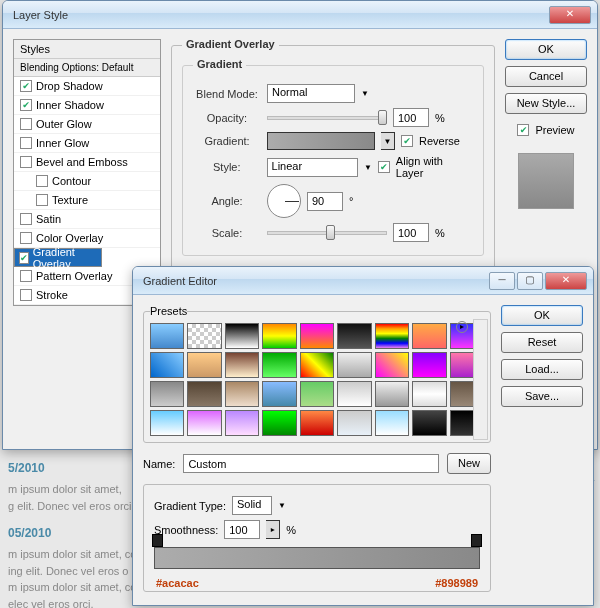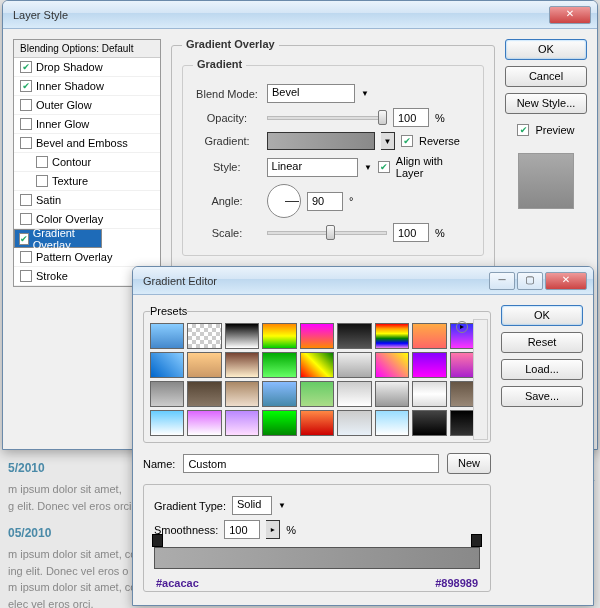--- a/index.html
+++ b/index.html
@@ -44,21 +44,21 @@
 .gebody{padding:10px;display:flex;gap:10px}
 .geleft{flex:1}
 .presets{border:1px solid #bbb;border-radius:3px;padding:6px;position:relative}
 .plist{display:grid;grid-template-columns:repeat(9,1fr);gap:3px;max-height:120px;overflow:hidden}
 .sw{height:26px;border:1px solid #666}
 .nmrow{display:flex;align-items:center;gap:8px;margin:10px 0}
 .nmrow .inp{flex:1}
 .gebar{height:22px;background:linear-gradient(90deg,#acacac,#898989);border:1px solid #555;margin:8px 0;position:relative}
 .stop{position:absolute;width:11px;height:13px;background:#222;border:1px solid #000;top:-14px}
 .stop.l{left:-3px}.stop.r{right:-3px}
-.hexlbl{display:flex;justify-content:space-between;color:#4c1d95;font-weight:bold;font-size:12px;padding:0 2px}
+.hexlbl{display:flex;justify-content:space-between;color:#c2410c;font-weight:bold;font-size:12px;padding:0 2px}
 .scrolly{position:absolute;right:2px;top:2px;bottom:2px;width:15px;background:#eee;border:1px solid #ccc}
 .menuarrow{position:absolute;right:22px;top:4px;width:12px;height:12px;border:1px solid #888;border-radius:50%;font-size:8px;text-align:center;line-height:10px}
 </style>
 </head>
 <body>
 
 <div class="bgtext sec1">
   <h4>5/2010</h4>
   <div>m ipsum dolor sit amet,</div>
   <div>g elit. Donec vel eros orci.</div>
@@ -75,20 +75,21 @@
 
 <div class="win" style="top:0;left:2px;width:596px;height:450px">
   <div class="titlebar">
     <div class="t">Layer Style</div>
     <div class="winbtns">
       <div class="wbtn close">✕</div>
     </div>
   </div>
   <div class="dlgbody">
     <div class="styleslist">
+      <div class="slhead">Styles</div>
       <div class="slhead" style="font-size:10px">Blending Options: Default</div>
       <div id="styles-items">
           <div class="slitem">
             <span class="chk">✔</span>
             <span>Drop Shadow</span>
           </div>
           <div class="slitem">
             <span class="chk">✔</span>
             <span>Inner Shadow</span>
           </div>
@@ -134,21 +135,21 @@
           </div>
         </div>
     </div>
     <div class="centerpanel">
       <fieldset class="fs">
         <legend>Gradient Overlay</legend>
         <fieldset class="fs" style="border-color:#ccc">
           <legend>Gradient</legend>
           <div class="row">
             <label>Blend Mode:</label>
-            <div class="sel">Bevel</div>
+            <div class="sel">Normal</div>
               <span style="font-size:8px">▼</span>
           </div>
           <div class="row">
             <label>Opacity:</label>
             <div class="slider">
                 <div class="thumb" style="left:110px"></div>
               </div>
             <input class="inp num" value="100" style="">
             <span>%</span>
           </div>

